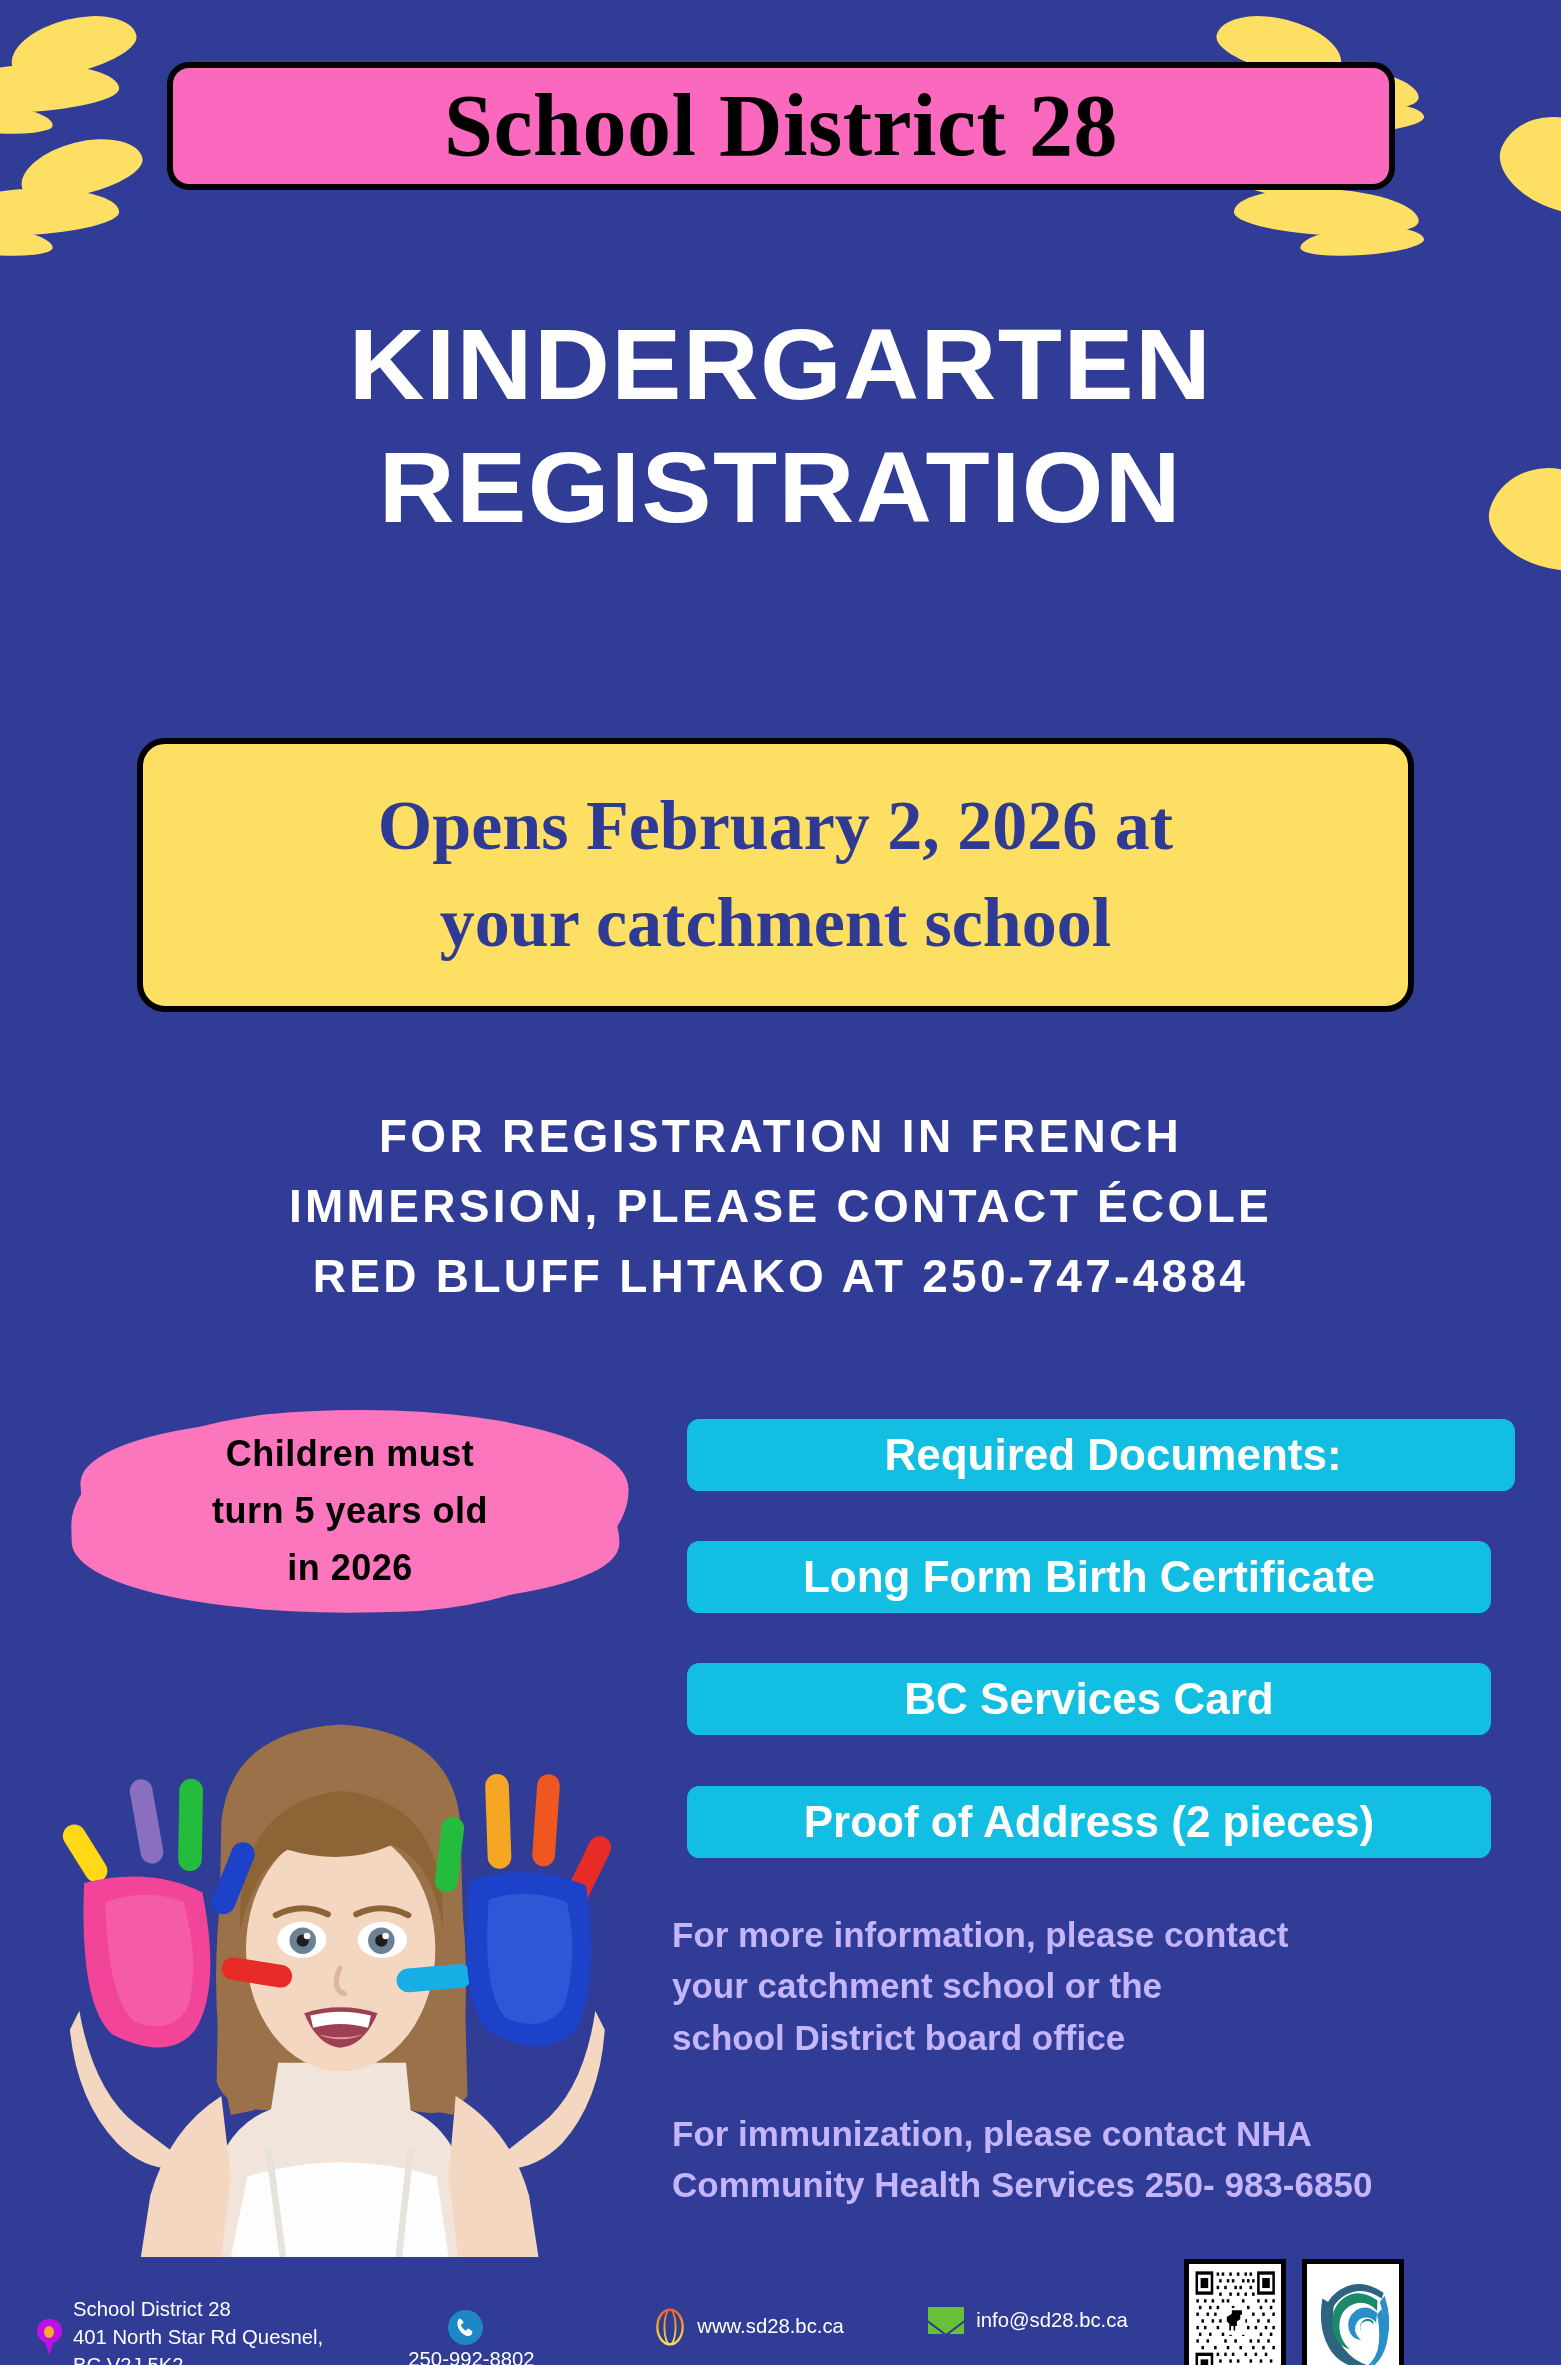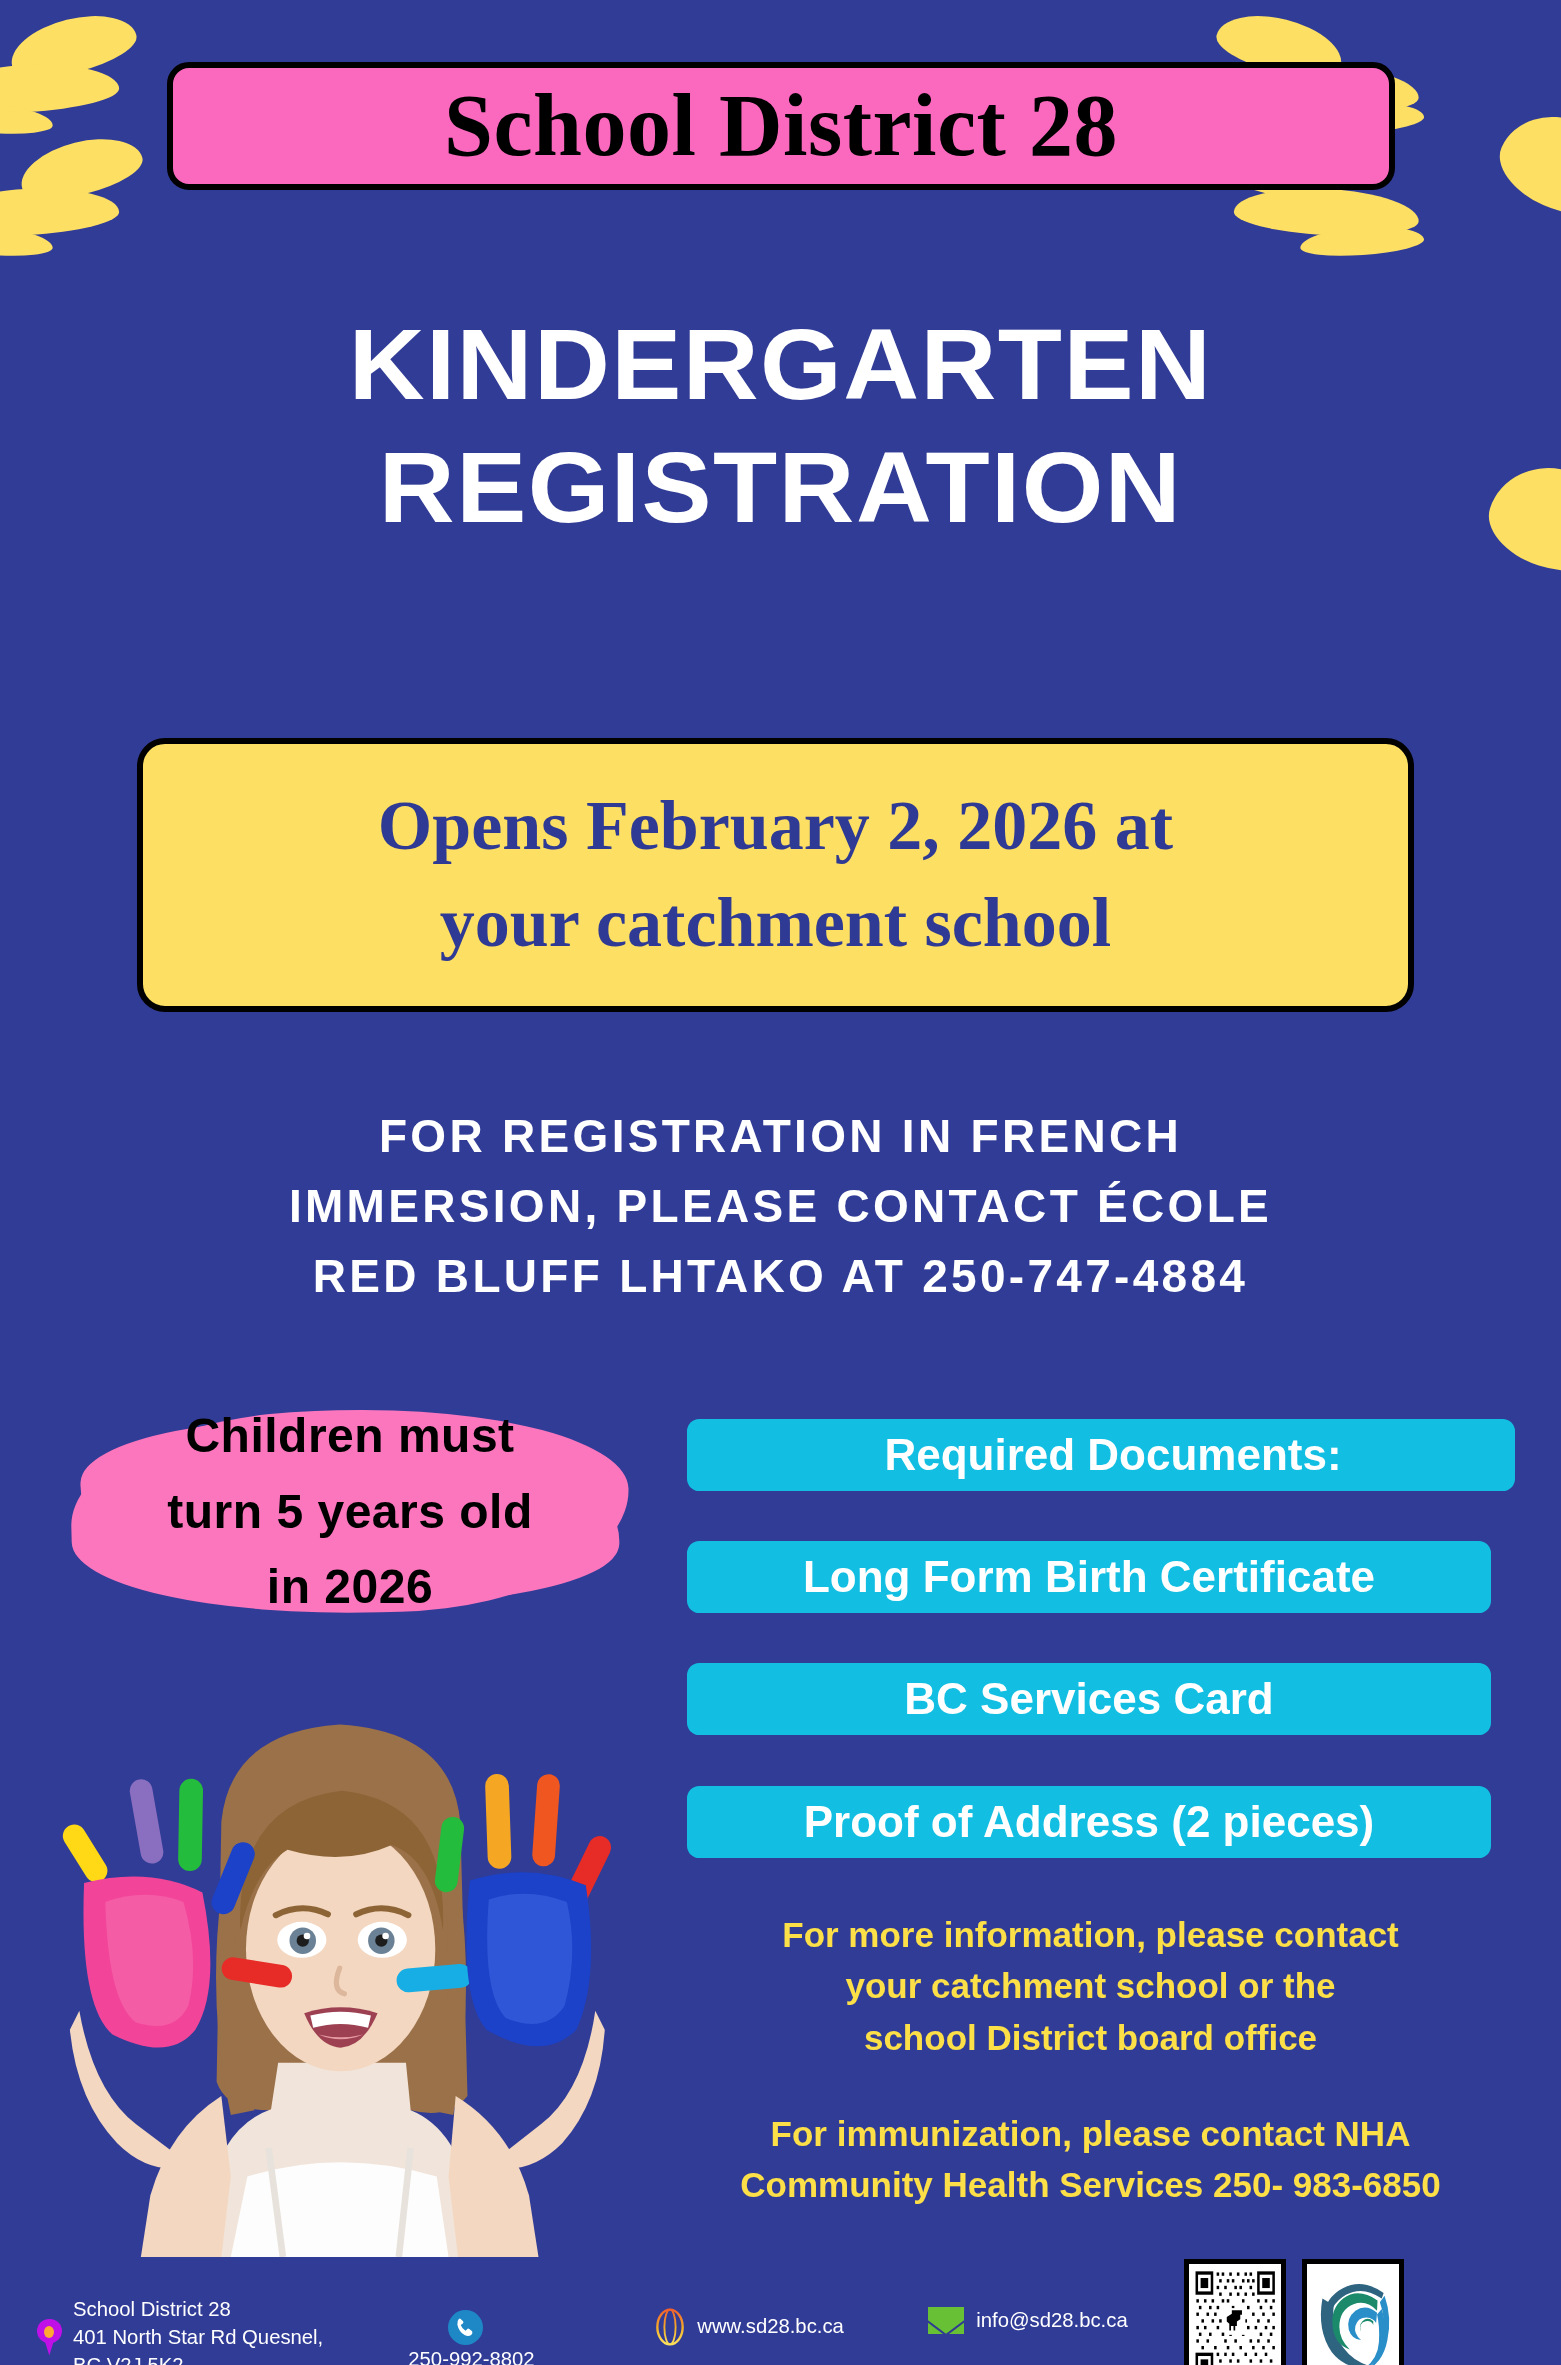--- a/index.html
+++ b/index.html
@@ -112,21 +112,21 @@
     background: #fb76bd;
     border-radius: 58% 42% 60% 40% / 42% 60% 40% 58%;
     transform: rotate(3deg) scale(0.97,0.93);
   }
   #age-blob .blobtext {
     position: absolute; inset: 0;
     display: flex; flex-direction: column;
     align-items: center; justify-content: center;
     color: #000;
     font-weight: bold;
-    font-size: 48px;
+    font-size: 36px;
     line-height: 1.58;
     text-align: center;
     letter-spacing: 0.5px;
   }
 
   
   #child-photo {
     position: absolute;
     left: 32px; top: 1703px;
     width: 613px; height: 554px;
@@ -151,22 +151,22 @@
   #doc-bar-0 { top: 1419px; padding-left: 24px; }
   #doc-bar-1 { top: 1541px; }
   #doc-bar-2 { top: 1663px; }
   #doc-bar-3 { top: 1786px; }
 
   
   .info-para {
     position: absolute;
     left: 672px;
     width: 837px;
-    text-align: center;
-    color: #fde047;
+    text-align: left;
+    color: #c4b5fd;
     font-weight: bold;
     font-size: 35px;
     line-height: 1.47;
   }
   #info-para-1 { top: 1909px; }
   #info-para-2 { top: 2108px; }
   .info-para .line { display: block; }
 
   
   #footer { position: absolute; left: 0; top: 2266px; width: 1561px; height: 147px; }

